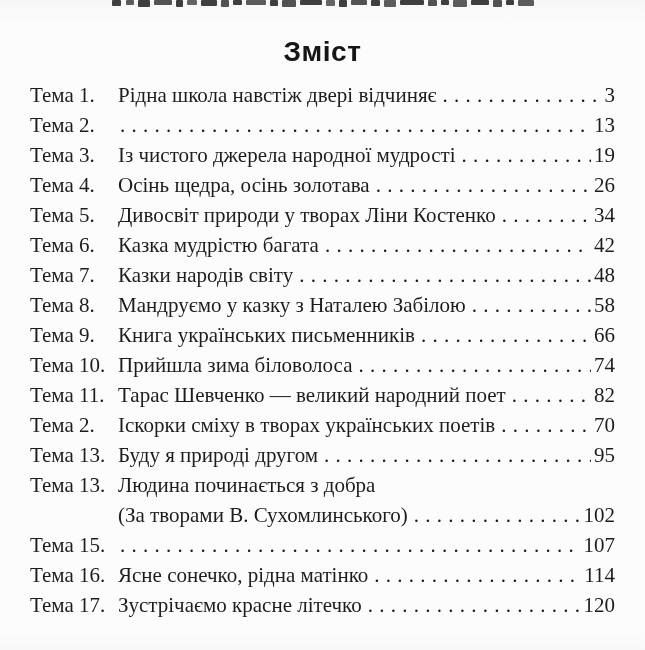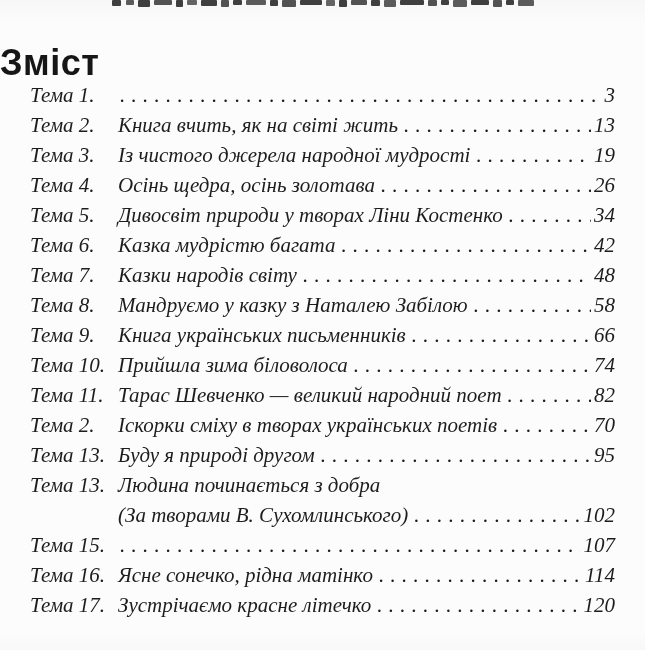--- a/index.html
+++ b/index.html
@@ -15,40 +15,40 @@
     background: linear-gradient(180deg, #f7f7f7 0%, #fcfcfc 4%, #fcfcfc 97%, #f8f8f8 100%);
     color: #1d1d1d;
   }
   .fragments {
     position: absolute;
     top: 0; left: 0;
     width: 645px; height: 10px;
   }
   .heading {
     position: absolute;
-    top: 42px; left: 0; right: 0;
+    top: 36px; left: 0; right: 0;
     margin: 0;
+    text-align: center;
     font-family: "Liberation Sans", sans-serif;
     font-weight: 700;
-    font-size: 36px;
+    font-size: 28px;
     letter-spacing: 0.5px;
     color: #161616;
   }
   .toc {
     position: absolute;
     top: 80px; left: 30px; right: 30px;
   }
   .row {
     display: flex;
     align-items: baseline;
     height: 30px;
     font-size: 21px;
     line-height: 30px;
     white-space: nowrap;
-    font-style: italic;
   }
   .row .label {
     flex: none;
     width: 88px;
   }
   .row .title {
     flex: none;
     padding-right: 4px;
   }
   .row .leader {
@@ -98,27 +98,27 @@
       <rect x="506" y="0" width="8" height="5" rx="1"></rect>
       <rect x="518" y="0" width="16" height="6" rx="1" opacity="0.85"></rect>
     </g>
   </svg>
 
   <h1 class="heading">Зміст</h1>
 
   <div class="toc" id="toc-list">
     <div class="row">
       <span class="label">Тема 1.</span>
+      <span class="title">Рідна школа навстіж двері відчиняє</span>
       <span class="leader">. . . . . . . . . . . . . . . . . . . . . . . . . . . . . . . . . . . . . . . . . . . . . . . . . . . . . . . . . . . . . . . . . . . . . . . . . . . . . . . .</span>
       <span class="pagenum">3</span>
     </div>
 
     <div class="row">
       <span class="label">Тема 2.</span>
-      <span class="title">Книга вчить, як на світі жить</span>
       <span class="leader">. . . . . . . . . . . . . . . . . . . . . . . . . . . . . . . . . . . . . . . . . . . . . . . . . . . . . . . . . . . . . . . . . . . . . . . . . . . . . . . .</span>
       <span class="pagenum">13</span>
     </div>
 
     <div class="row">
       <span class="label">Тема 3.</span>
       <span class="title">Із чистого джерела народної мудрості</span>
       <span class="leader">. . . . . . . . . . . . . . . . . . . . . . . . . . . . . . . . . . . . . . . . . . . . . . . . . . . . . . . . . . . . . . . . . . . . . . . . . . . . . . . .</span>
       <span class="pagenum">19</span>
     </div>

